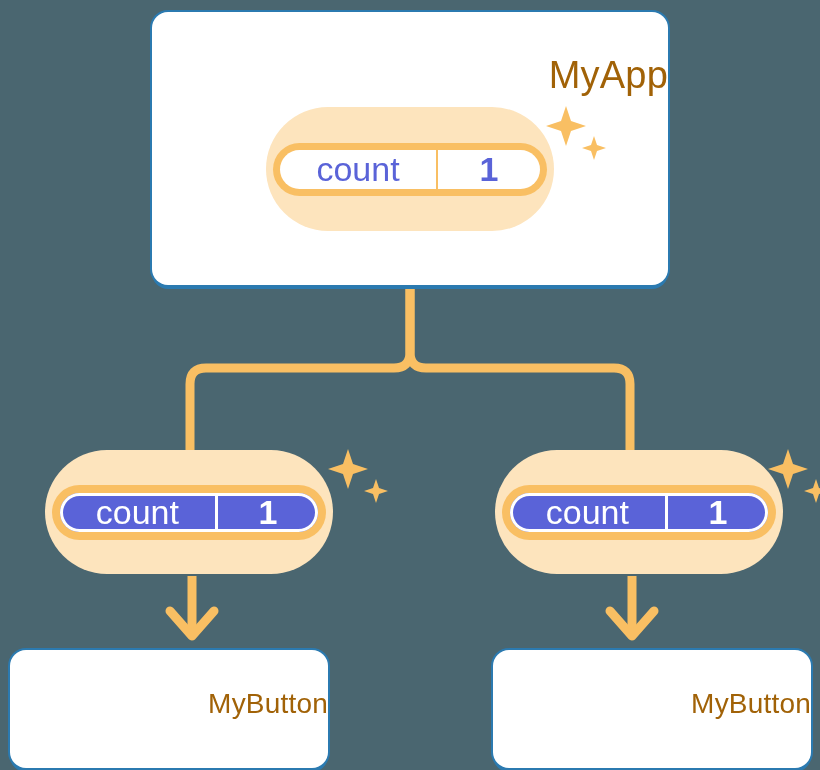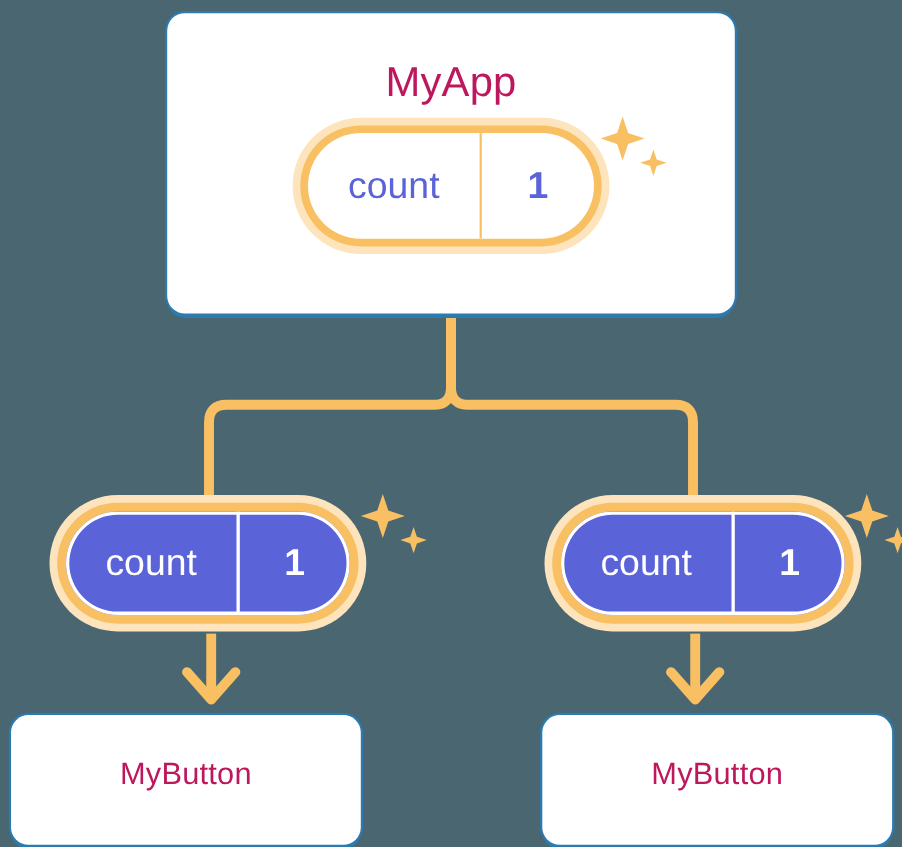--- a/index.html
+++ b/index.html
@@ -21,22 +21,22 @@
     position: absolute;
     background: #ffffff;
     border-radius: 16px;
     box-shadow: 0 4px 0 0 #2b7ab0, 0 0 0 2px #2b7ab0;
     box-sizing: border-box;
   }
   .card-title {
     position: absolute;
     left: 0;
     right: 0;
-    text-align: center;
-    color: #be185d;
+    text-align: right;
+    color: #a16207;
     font-weight: 400;
     letter-spacing: .2px;
     white-space: nowrap;
   }
 
   
   #app-card {
     left: 152px;
     top: 12px;
     width: 516px;
@@ -61,20 +61,21 @@
   }
 
   
   .pill {
     position: absolute;
     box-sizing: border-box;
     border-radius: 999px;
     background: #fde4bd;          
     padding: 7px;
     display: flex;
+    align-items: center;
   }
   .pill-ring {
     flex: 1;
     border-radius: 999px;
     background: #f9bf63;          
     padding: 7px;
     display: flex;
   }
   .pill-inner {
     flex: 1;

